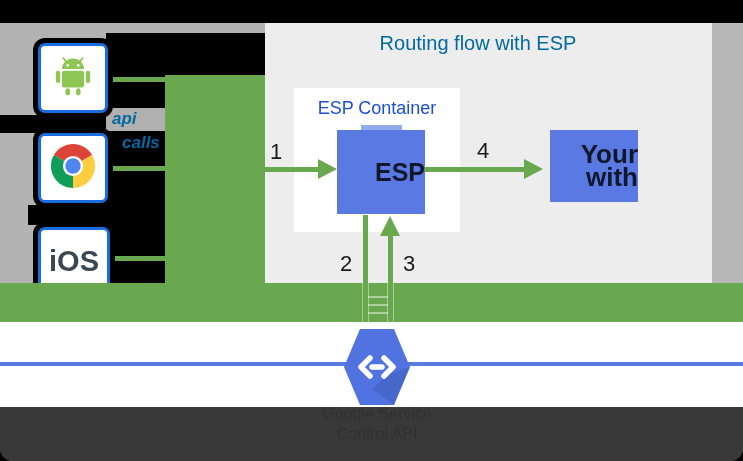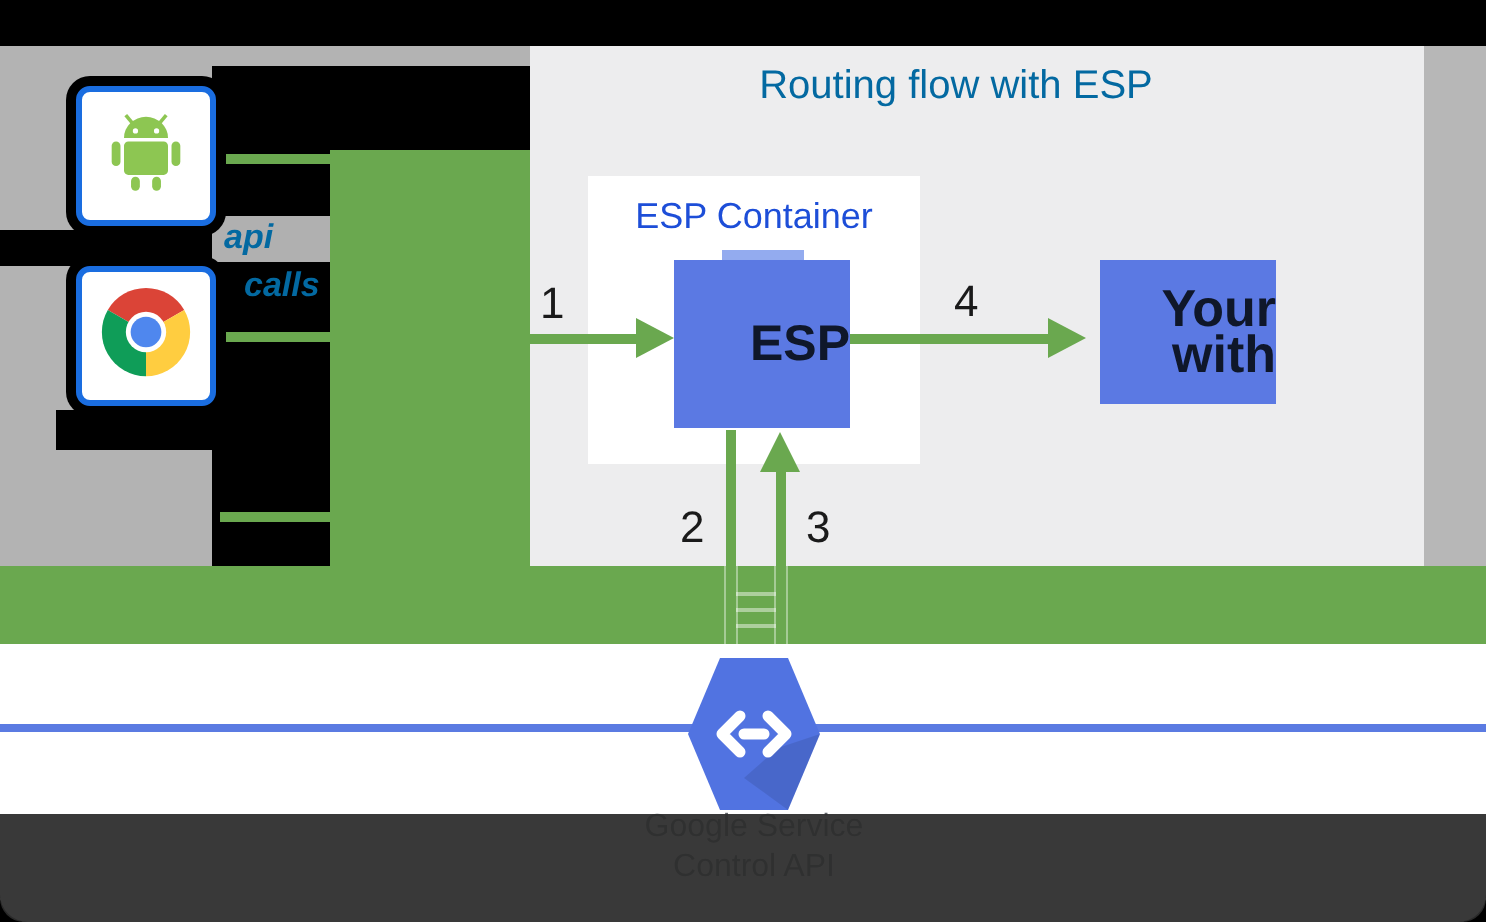--- a/index.html
+++ b/index.html
@@ -115,20 +115,23 @@
         <circle cx="50" cy="50" r="46" fill="#fff"></circle>
         <path d="M50,50 L10.2,27 A46,46 0 0 1 89.8,27 Z" fill="#db4437"></path>
         <path d="M50,50 L10.2,27 A46,46 0 0 0 50,96 Z" fill="#0f9d58"></path>
         <path d="M50,50 L50,96 A46,46 0 0 0 89.8,27 Z" fill="#ffcd40"></path>
         <circle cx="50" cy="50" r="21" fill="#fff"></circle>
         <circle cx="50" cy="50" r="16" fill="#4f87ee"></circle>
       </svg>
     </span>
   </div>
 
+  <div class="abs client-box box-ios">
+    <span class="ios-text">iOS</span>
+  </div>
 
   <div class="abs panel"></div>
   <div class="abs panel-title">Routing flow with ESP</div>
 
   <div class="abs container-box esp-container">
     <div class="container-label">ESP Container</div>
   </div>
 
   <div class="abs esp-tab"></div>
   <div class="abs blue-box esp-box">

